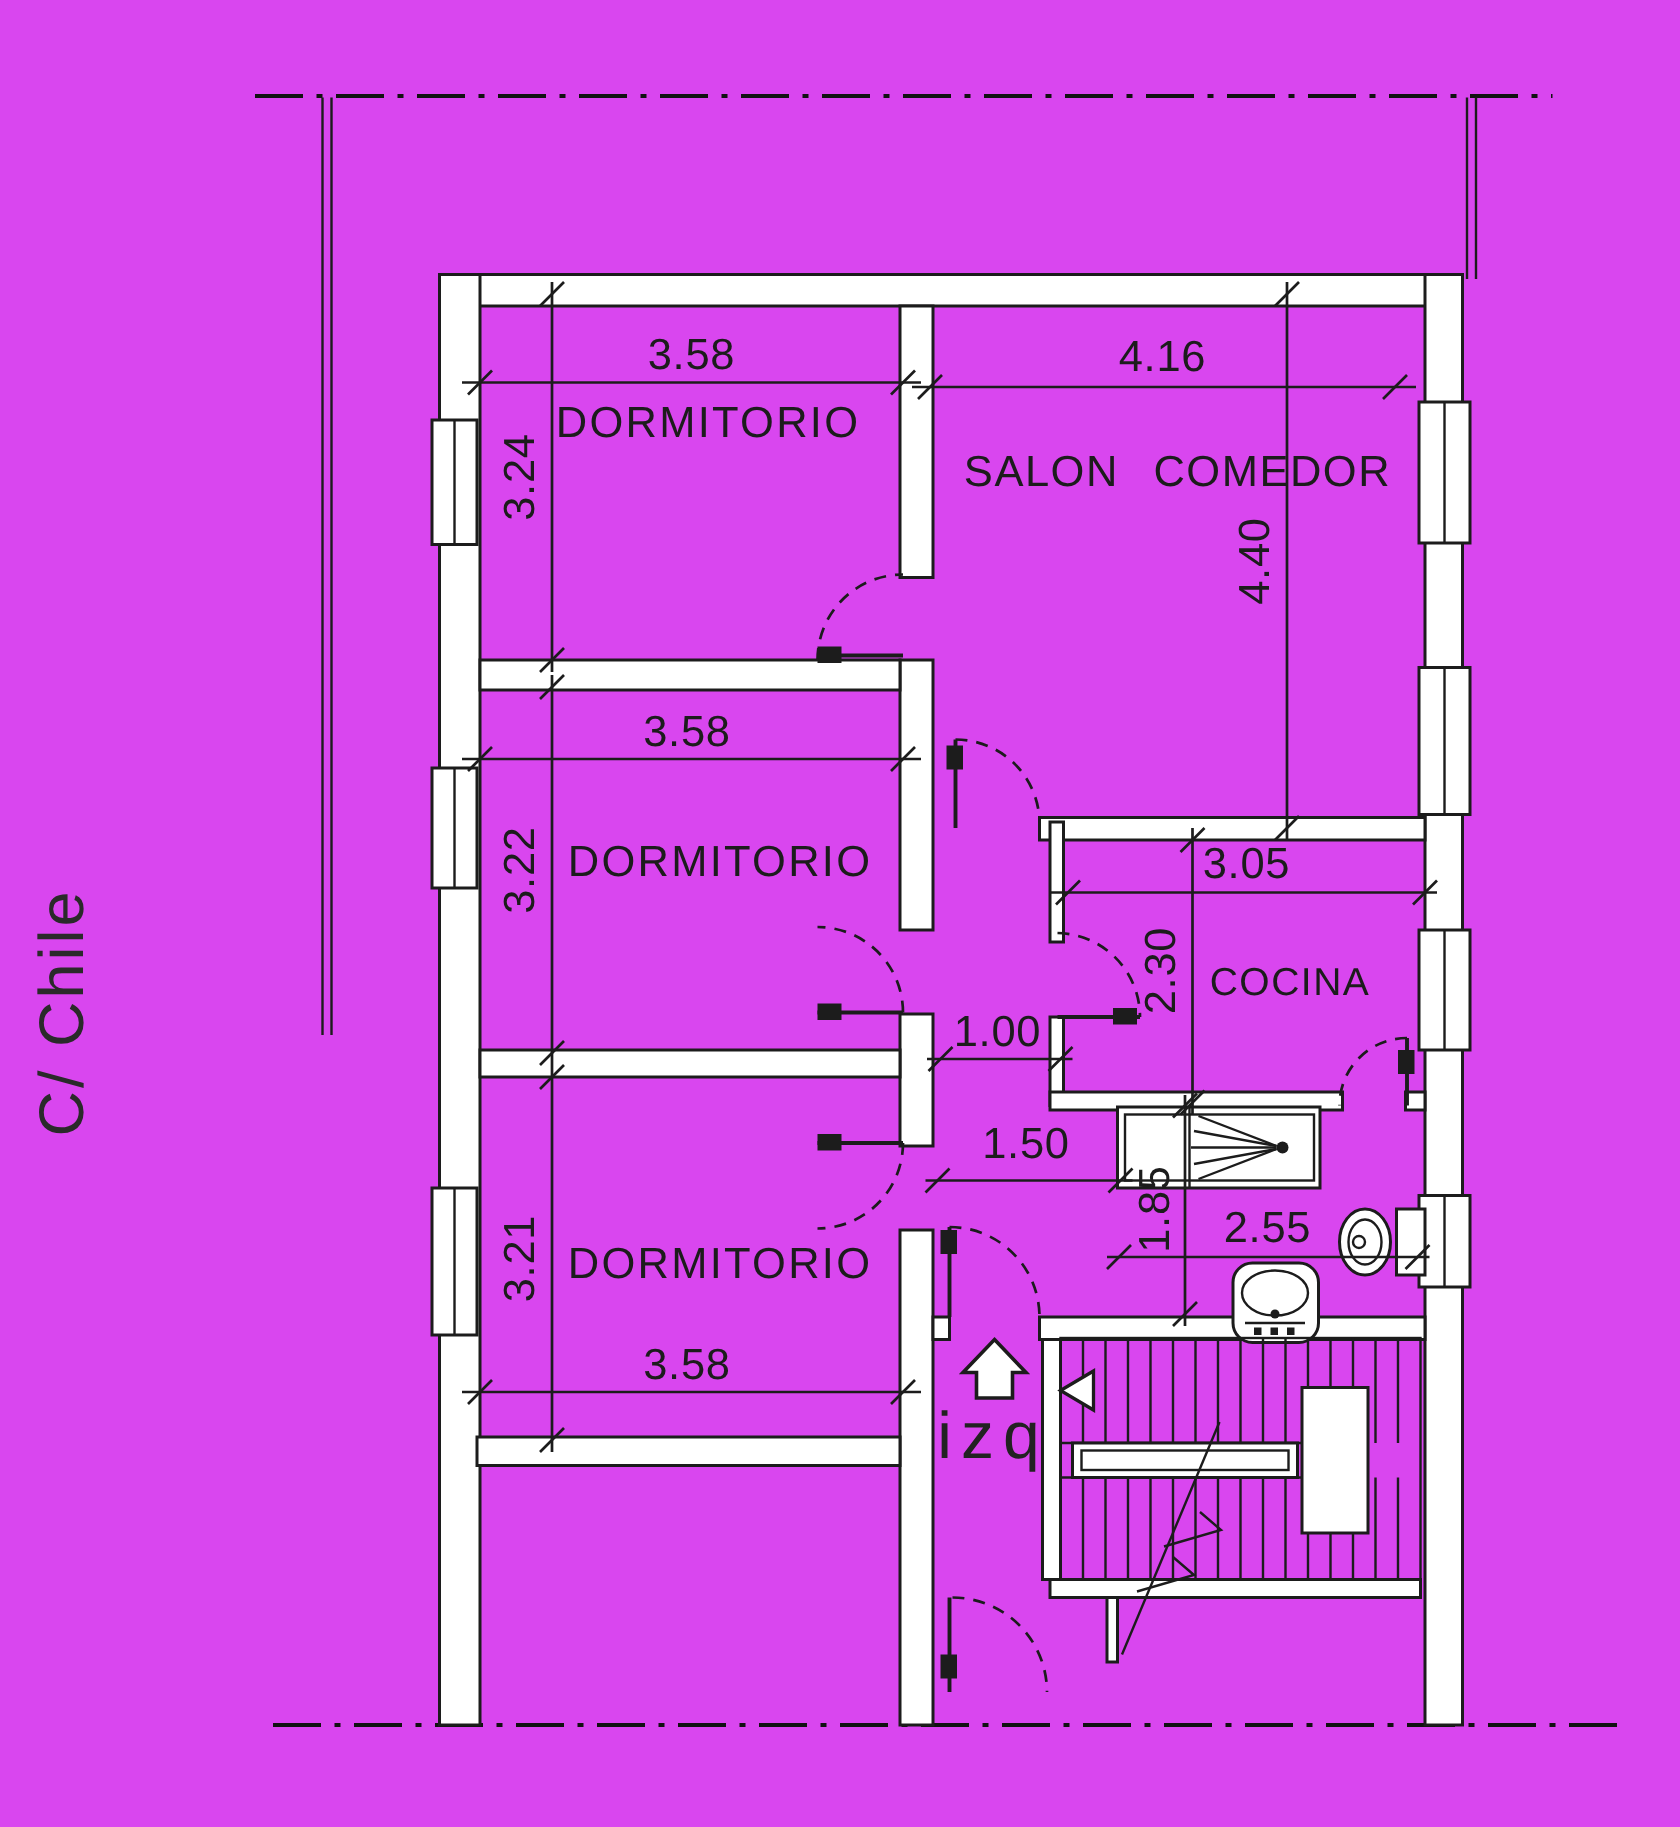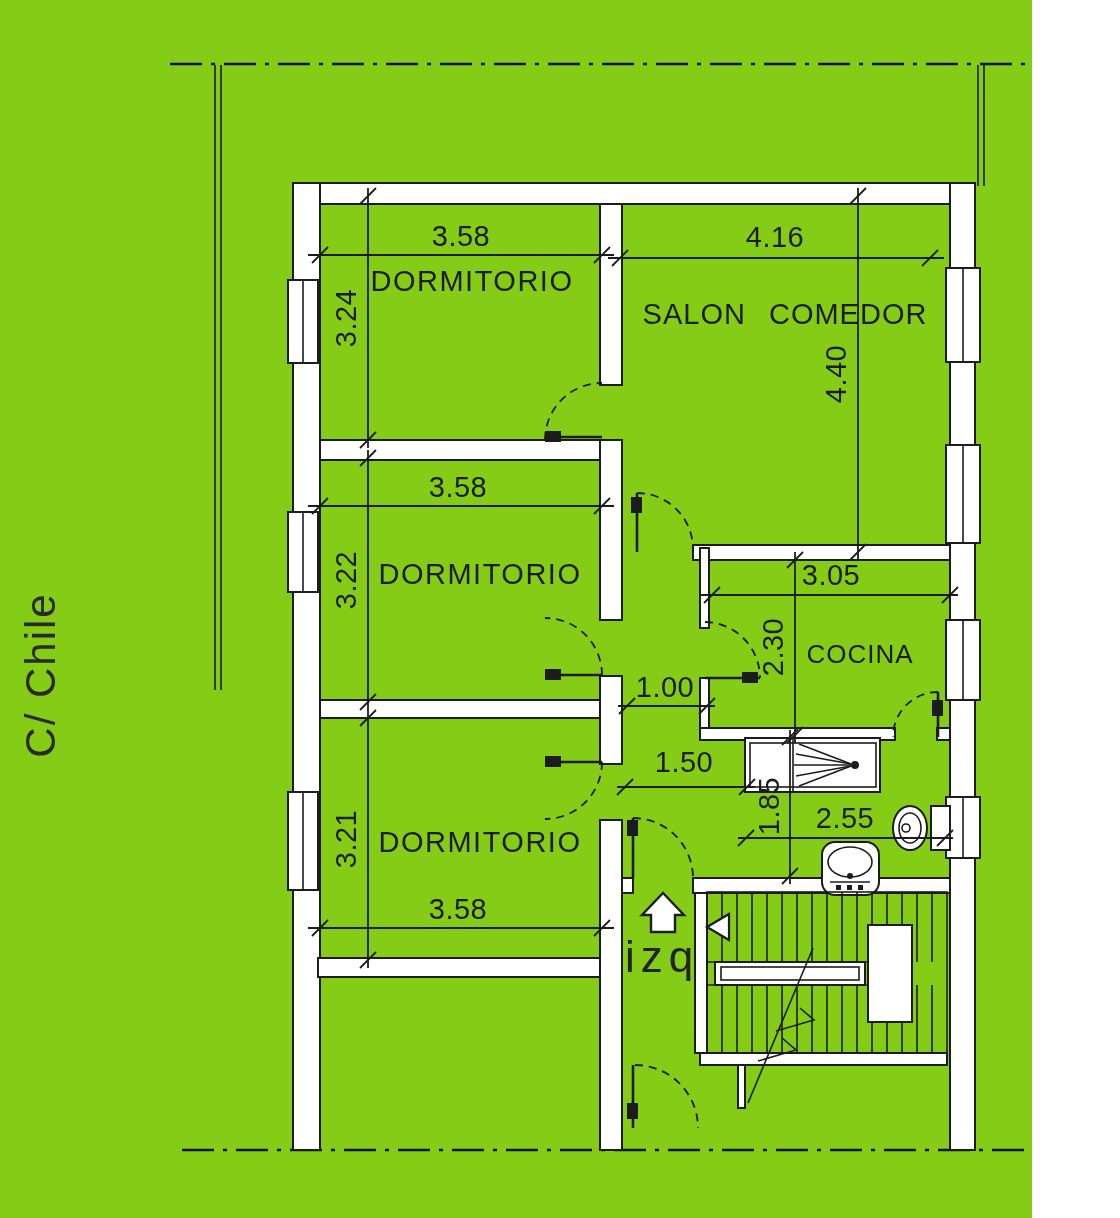--- a/index.html
+++ b/index.html
@@ -1,16 +1,16 @@
 <!DOCTYPE html>
 <html><head>
 <meta charset="utf-8">
 <style>
   html,body{margin:0;padding:0;background:#ffffff;}
-  .page{position:relative;width:1032px;height:1218px;background:#84cc16;overflow:hidden;}
+  .page{position:relative;width:1120px;height:1218px;background:#d946ef;overflow:hidden;}
   svg{display:block;}
   text{font-family:"Liberation Sans", sans-serif;fill:#1c1c1c;}
   .room-label{font-size:29px;letter-spacing:1.5px;}
   .salon-label{font-size:29px;letter-spacing:1px;word-spacing:14px;}
   .cocina-label{font-size:26px;letter-spacing:1px;}
   .dim-label{font-size:29px;letter-spacing:0.5px;}
   .entry-label{font-size:44px;letter-spacing:6px;fill:#222;}
   .street-label{font-size:42px;letter-spacing:2px;fill:#2a2a2a;}
   .wall{fill:#ffffff;stroke:#1c1c1c;stroke-width:2;}
   .thin{stroke:#1c1c1c;stroke-width:1.6;fill:none;}

